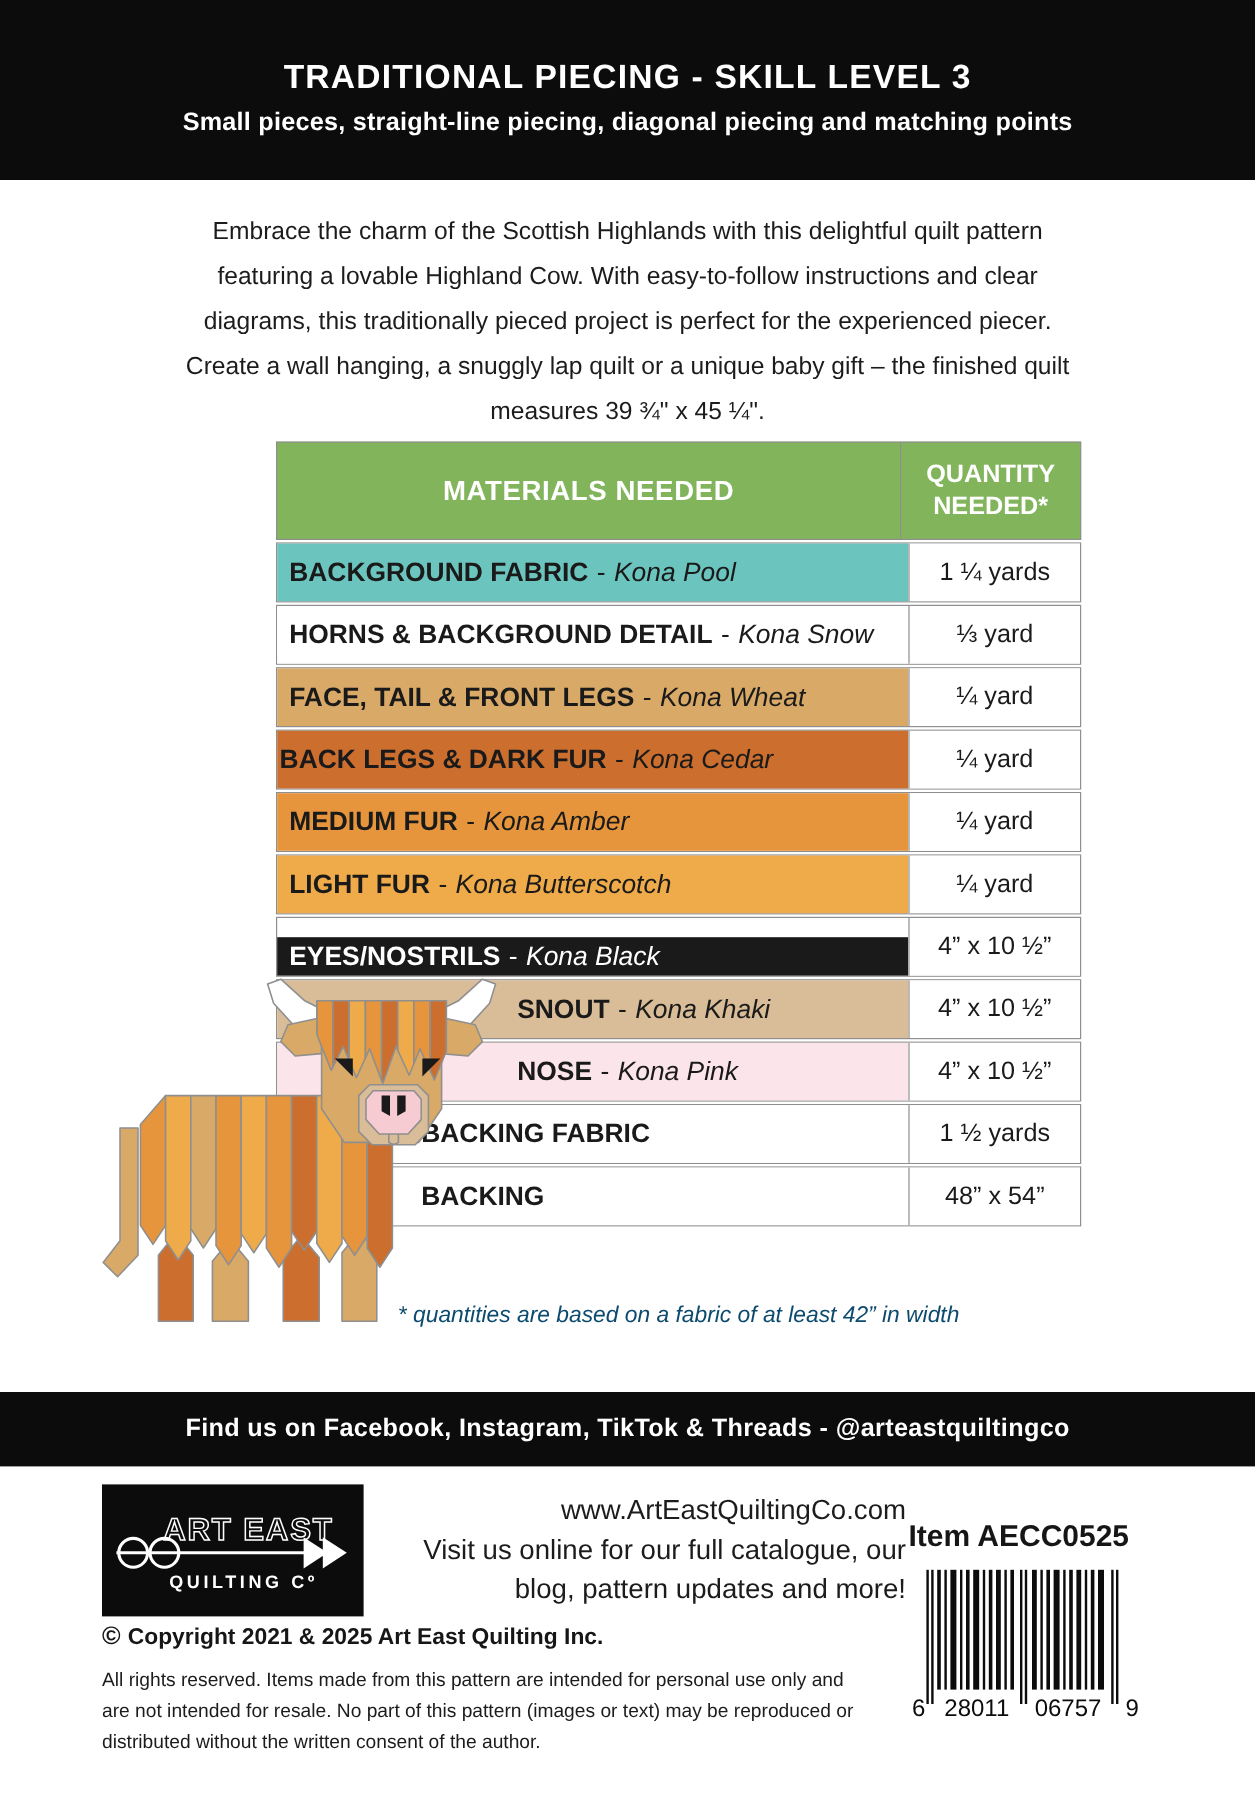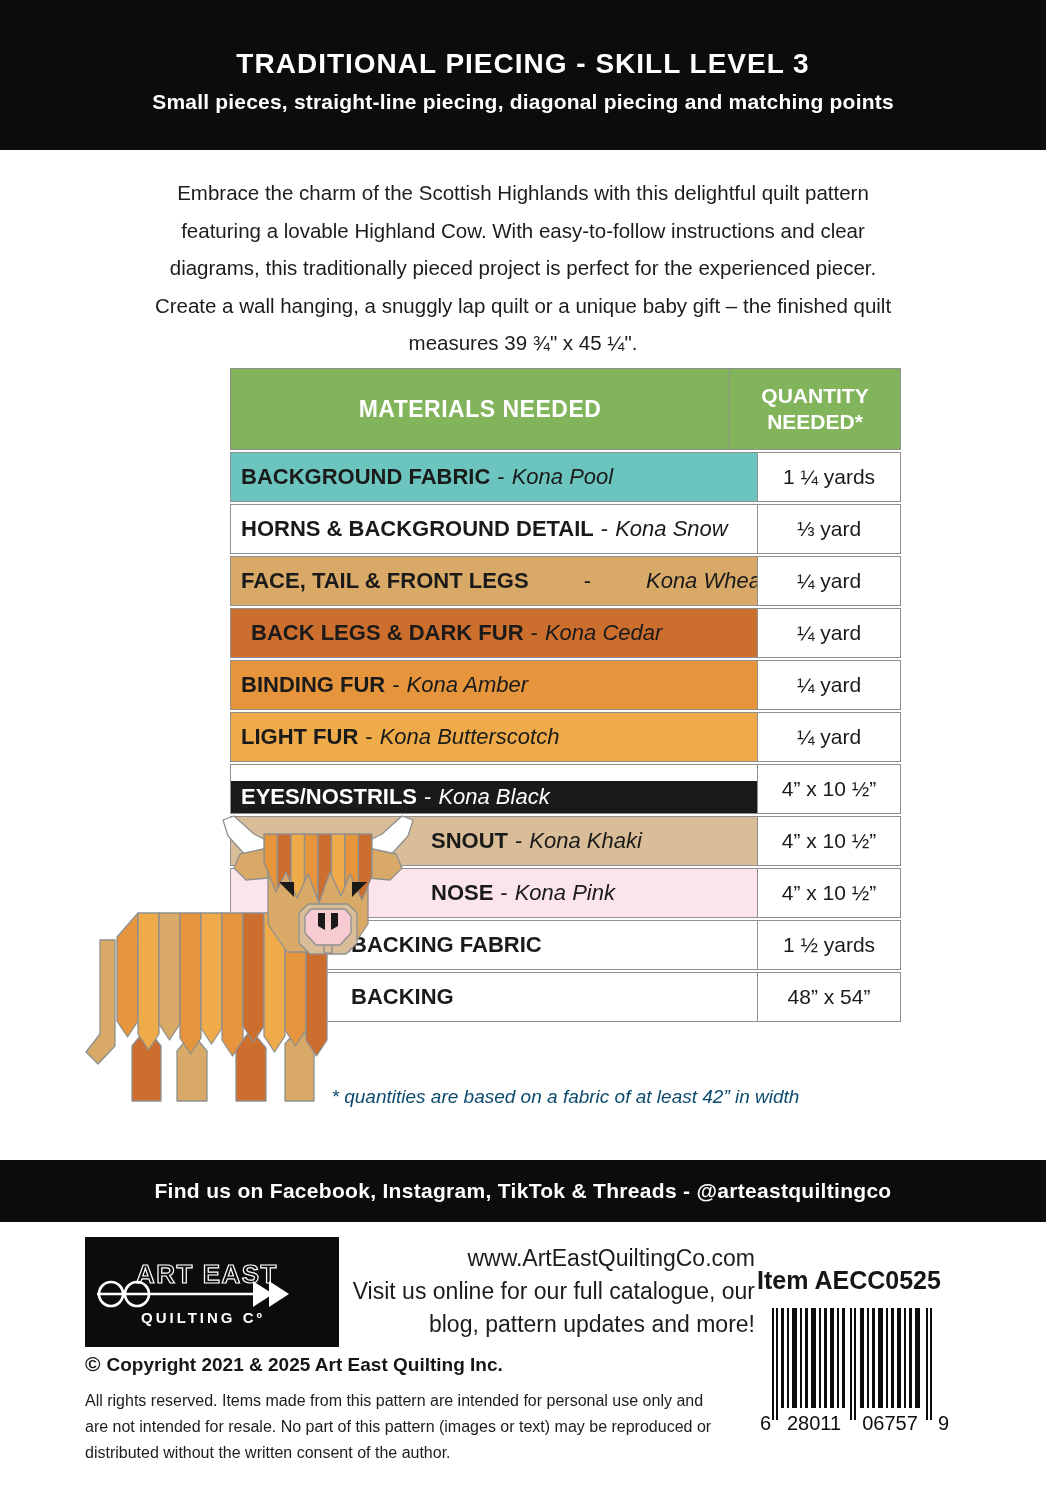--- a/index.html
+++ b/index.html
@@ -12,37 +12,37 @@
   .page-subtitle { margin-top:10px; font-size:21px; font-weight:bold; letter-spacing:.2px; }
 
   
   .description { position:absolute; top:174px; left:0; right:0; text-align:center; font-size:20.5px; line-height:37.5px; color:#1c1c1c; }
   .description div { white-space:nowrap; }
 
   
   .mtable { position:absolute; left:230px; top:368px; width:671px; z-index:1; }
   .thead { display:flex; height:82px; border:1px solid #8f8f8f; margin-bottom:2px; color:#fff; font-weight:bold; }
   .thead .c1 { flex:1; display:flex; align-items:center; justify-content:center; font-size:23px; letter-spacing:.5px; }
-  .thead .c2 { width:171px; border-left:1px solid #8f8f8f; display:flex; align-items:center; justify-content:center; text-align:center; font-size:21px; line-height:26px; padding:0 8px; }
+  .thead .c2 { width:150px; border-left:1px solid #8f8f8f; display:flex; align-items:center; justify-content:center; text-align:center; font-size:21px; line-height:26px; padding:0 8px; }
   .trow { display:flex; height:50px; border:1px solid #8f8f8f; margin-bottom:2px; }
   .tlabel { flex:1; display:flex; align-items:center; font-size:22px; padding-left:10px; white-space:nowrap; overflow:hidden; }
   .tname { font-weight:bold; }
   .tsep { margin:0 7px; }
   .tfab { font-style:italic; }
   .tqty { width:143px; border-left:1px solid #8f8f8f; background:#fff; color:#1a1a1a; display:flex; align-items:center; justify-content:center; font-size:21px; white-space:nowrap; }
   .footnote { position:absolute; top:1086px; left:230px; width:671px; text-align:center; font-style:italic; font-size:19px; color:#0c4a6e; z-index:1; }
 
   
   .cow { position:absolute; left:78px; top:806px; width:350px; height:307px; z-index:3; }
 
   
   .social-band { position:absolute; top:1160px; left:0; right:0; height:62px; background:#0c0c0c; color:#fff; font-weight:bold; font-size:21px; line-height:62px; text-align:center; letter-spacing:.3px; }
 
   
-  .logo-box { position:absolute; left:85px; top:1237px; width:254px; height:110px; background:#0c0c0c; }
+  .logo-box { position:absolute; left:85px; top:1237px; width:218px; height:110px; background:#0c0c0c; }
   .site-block { position:absolute; left:305px; top:1242px; width:450px; text-align:right; font-size:23px; line-height:33px; color:#1c1c1c; }
   .site-block div { white-space:nowrap; }
   .item-label { position:absolute; left:757px; top:1266px; width:200px; font-weight:bold; font-size:25px; white-space:nowrap; }
   .barcode { position:absolute; left:758px; top:1308px; width:198px; height:140px; }
   .copyright { position:absolute; left:85px; top:1352px; font-size:19px; font-weight:bold; white-space:nowrap; }
   .copyright .csym { font-size:21px; margin-right:6px; }
   .legal { position:absolute; left:85px; top:1388px; font-size:16px; line-height:26px; color:#1c1c1c; }
   .legal div { white-space:nowrap; }
 </style>
 </head>
@@ -79,38 +79,38 @@
         </div>
         <div class="trow">
           <div class="tlabel" style="background: rgb(255, 255, 255); color: rgb(26, 26, 26); padding-left: 10px;">
             <span class="tname">HORNS &amp; BACKGROUND DETAIL</span>
             <span class="tsep">-</span>
             <span class="tfab">Kona Snow</span>
           </div>
           <div class="tqty">⅓ yard</div>
         </div>
         <div class="trow">
-          <div class="tlabel" style="background: rgb(217, 169, 103); color: rgb(26, 26, 26); padding-left: 10px; gap: 48px;">
+          <div class="tlabel" style="background: rgb(217, 169, 103); color: rgb(26, 26, 26); padding-left: 10px;">
             <span class="tname">FACE, TAIL &amp; FRONT LEGS</span>
             <span class="tsep">-</span>
             <span class="tfab">Kona Wheat</span>
           </div>
           <div class="tqty">¼ yard</div>
         </div>
         <div class="trow">
-          <div class="tlabel" style="background: rgb(203, 110, 46); color: rgb(26, 26, 26); padding-left: 20px;">
+          <div class="tlabel" style="background: rgb(203, 110, 46); color: rgb(26, 26, 26); padding-left: 2px;">
             <span class="tname">BACK LEGS &amp; DARK FUR</span>
             <span class="tsep">-</span>
             <span class="tfab">Kona Cedar</span>
           </div>
           <div class="tqty">¼ yard</div>
         </div>
         <div class="trow">
           <div class="tlabel" style="background: rgb(230, 149, 60); color: rgb(26, 26, 26); padding-left: 10px;">
-            <span class="tname">BINDING FUR</span>
+            <span class="tname">MEDIUM FUR</span>
             <span class="tsep">-</span>
             <span class="tfab">Kona Amber</span>
           </div>
           <div class="tqty">¼ yard</div>
         </div>
         <div class="trow">
           <div class="tlabel" style="background: rgb(239, 171, 73); color: rgb(26, 26, 26); padding-left: 10px;">
             <span class="tname">LIGHT FUR</span>
             <span class="tsep">-</span>
             <span class="tfab">Kona Butterscotch</span>

